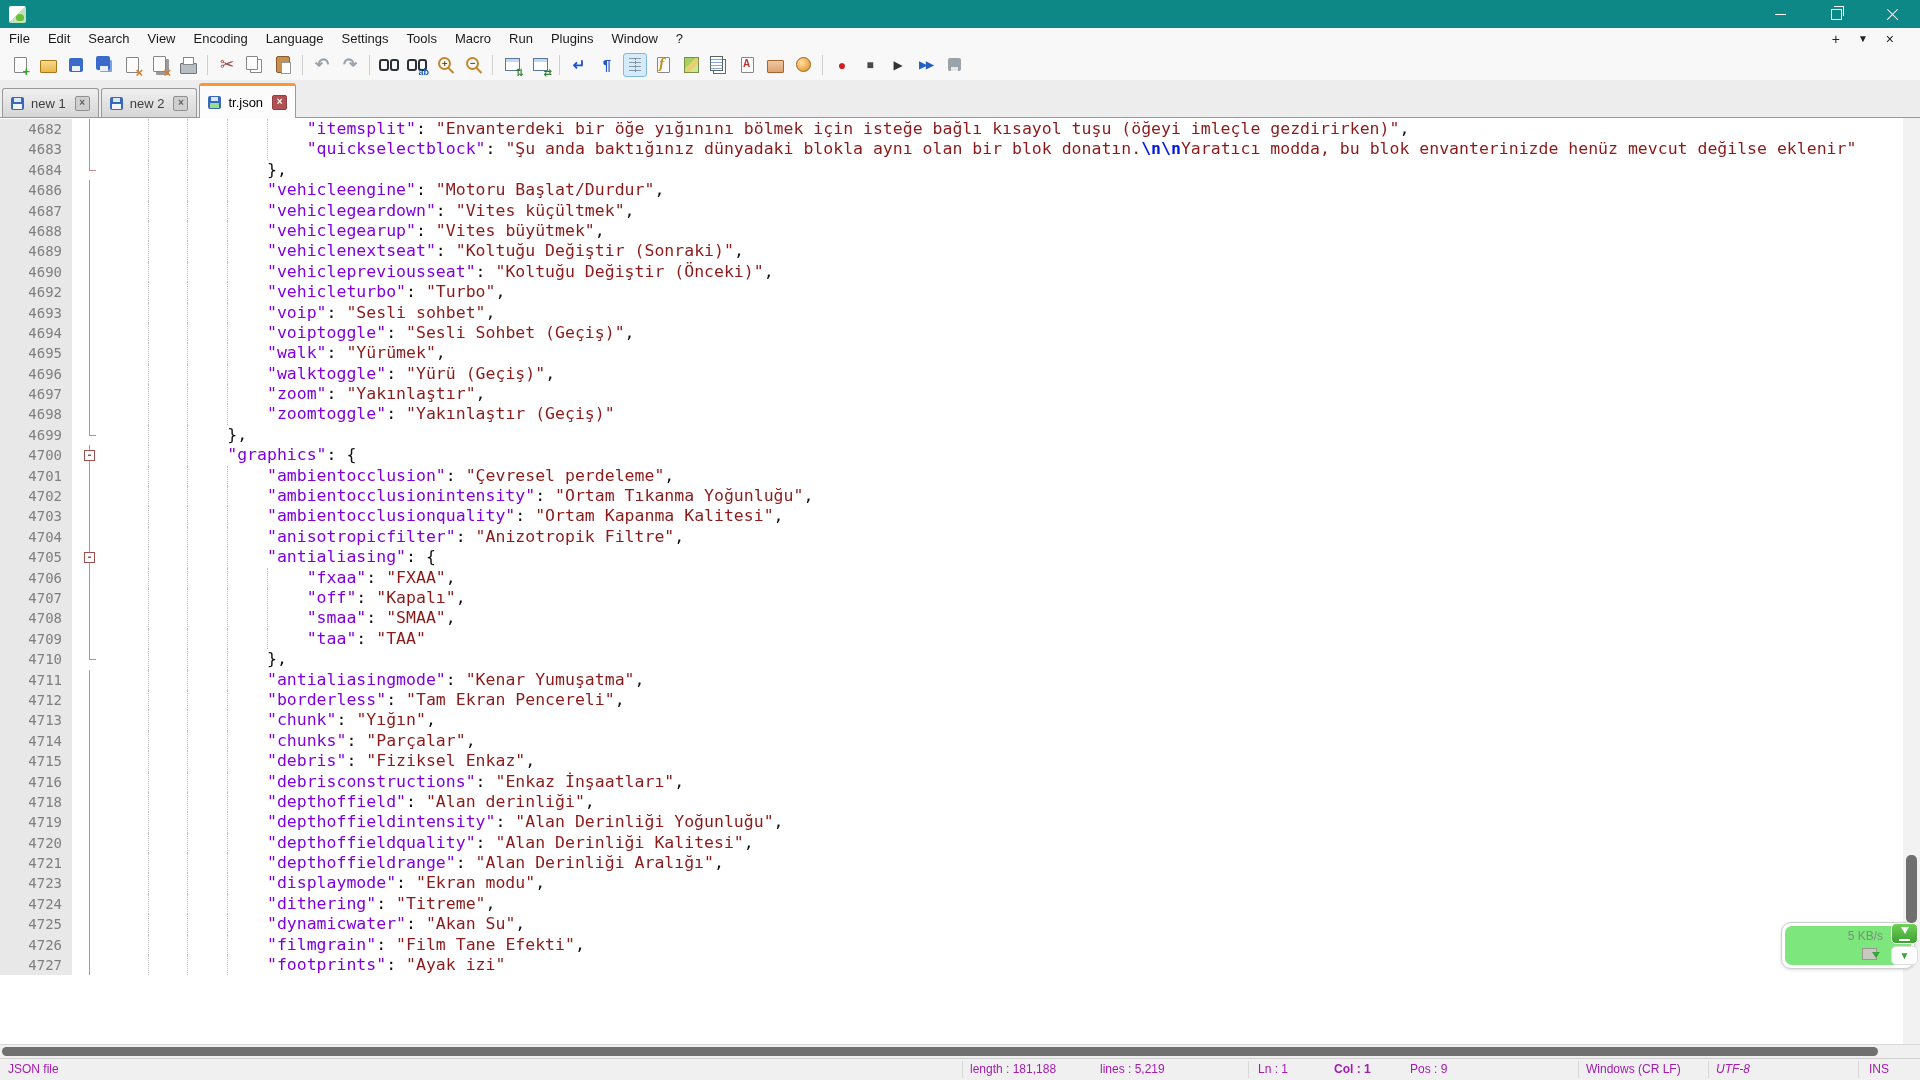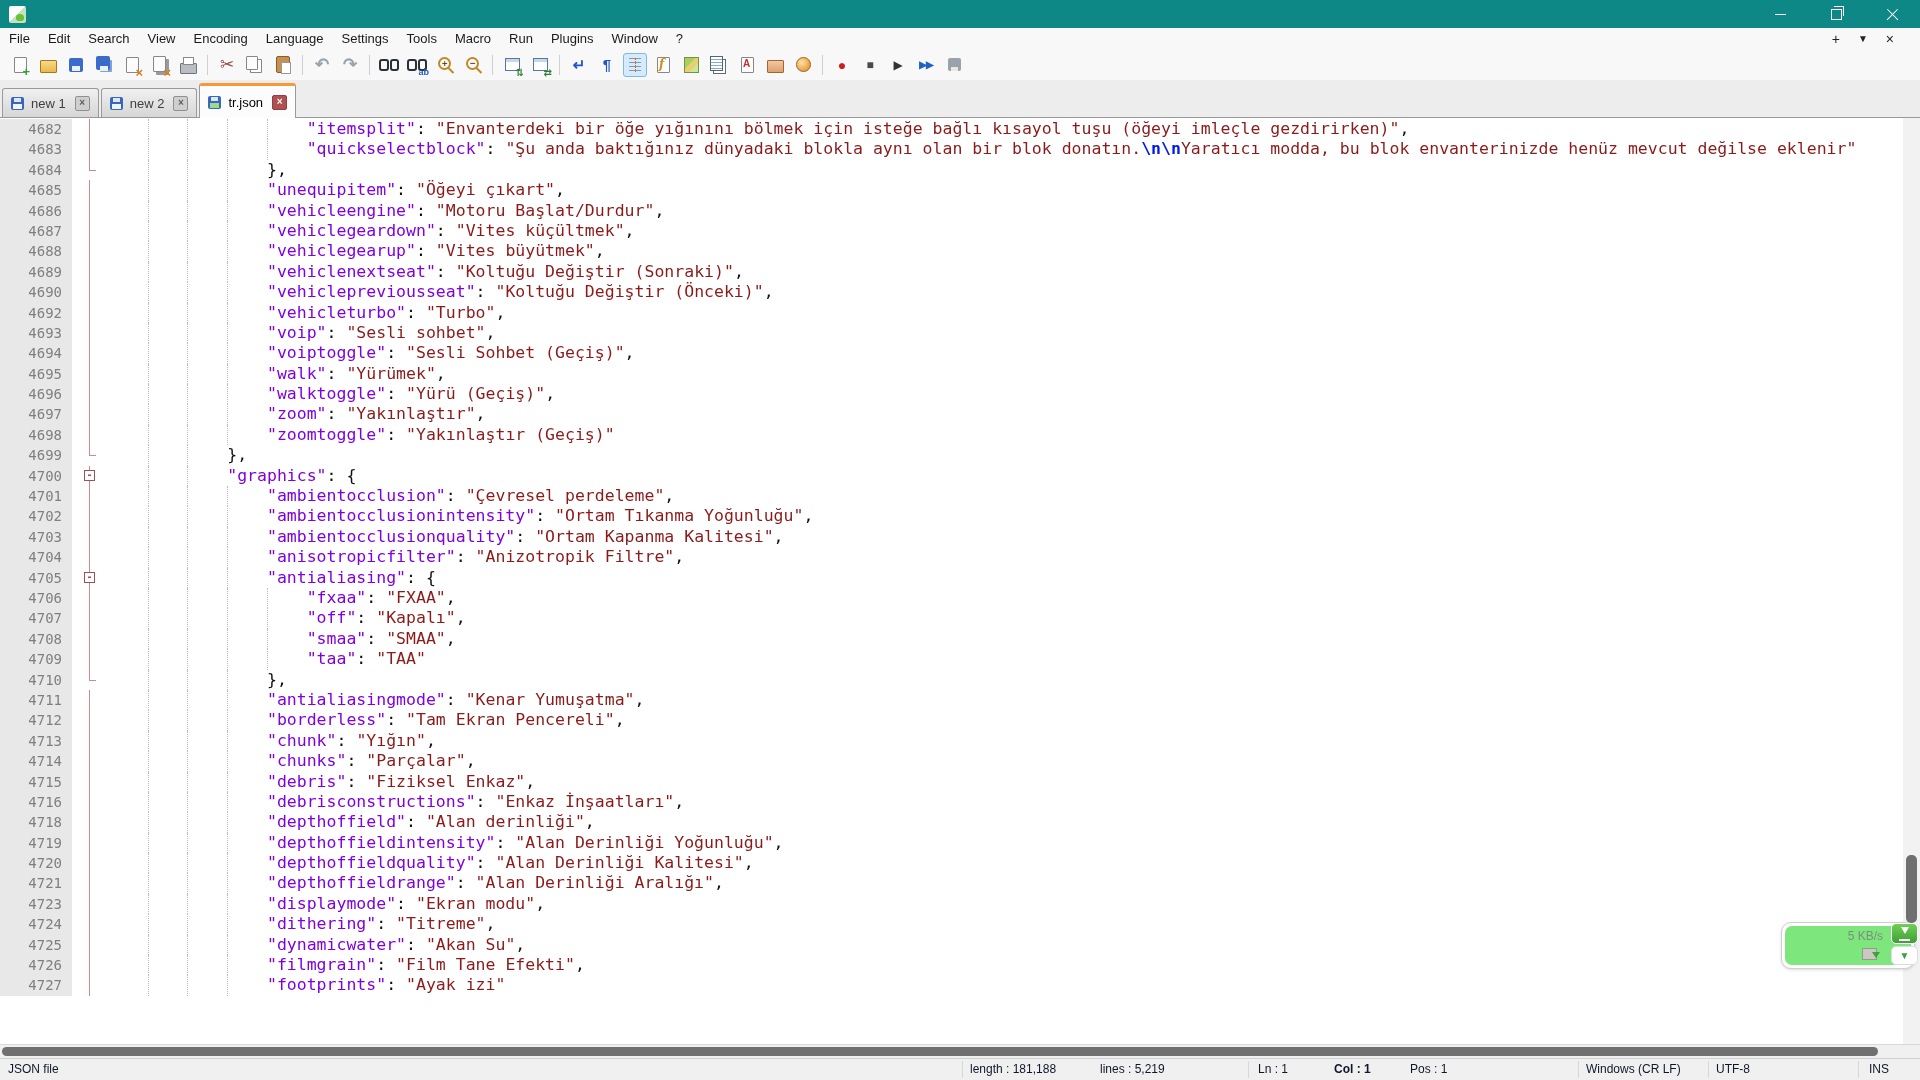--- a/index.html
+++ b/index.html
@@ -105,27 +105,27 @@
   .tk-o{color:#101010;}
   .tk-e{color:#0018E8;font-weight:bold;}
 
   
   #vscroll{position:absolute;top:118px;right:0;width:17px;height:926px;background:#F2F2F2;}
   #vthumb{position:absolute;left:3px;width:11px;top:737px;height:68px;background:#6F6F6F;border-radius:5px;}
   #hscroll{position:absolute;top:1044px;left:0;width:1920px;height:14px;background:#F0F0F0;border-top:1px solid #D8D8D8;box-sizing:border-box;}
   #hthumb{position:absolute;left:2px;top:2px;height:9px;width:1876px;background:#707070;border-radius:5px;}
 
   
-  #statusbar{position:absolute;top:1058px;left:0;right:0;height:22px;background:#F0F0F0;border-top:1px solid #D0D0D0;box-sizing:border-box;font-size:12px;color:#0f172a;}
+  #statusbar{position:absolute;top:1058px;left:0;right:0;height:22px;background:#F0F0F0;border-top:1px solid #D0D0D0;box-sizing:border-box;font-size:12px;color:#a21caf;}
   #statusbar span{position:absolute;line-height:21px;white-space:nowrap;}
   .ssep{position:absolute;top:2px;height:17px;width:1px;background:#D8D8D8;}
   .s1{left:962px;} .s2{left:1248px;} .s3{left:1578px;} .s4{left:1708px;} .s5{left:1858px;}
   #sb-doctype{left:8px;} #sb-length{left:970px;} #sb-lines{left:1100px;}
   #sb-ln{left:1258px;} #sb-col{left:1334px;font-weight:bold;} #sb-pos{left:1410px;}
-  #sb-eol{left:1586px;} #sb-enc{left:1716px;} #sb-ins{left:1869px;}
+  #sb-eol{left:1586px;} #sb-enc{left:1716px;font-style:italic;} #sb-ins{left:1869px;}
 
   
   #widget{position:absolute;left:1781px;top:922px;width:134px;height:47px;background:#fff;border:1px solid #CFCFCF;border-radius:10px;box-sizing:border-box;padding:3px;z-index:6;box-shadow:0 1px 3px rgba(0,0,0,.15);}
   #widget .green{width:100%;height:100%;background:#7DE77D;border-radius:7px;position:relative;}
   .speed{position:absolute;right:28px;top:3px;font-size:12px;color:#7E8E7E;}
   .wicon{position:absolute;right:34px;top:22px;width:13px;height:10px;background:#C9C9C1;border:1px solid #979790;}
   .wicon::after{content:"";position:absolute;right:-4px;bottom:-3px;width:0;height:0;border:4px solid transparent;border-top:6px solid #3FA03F;}
   .wbtns{position:absolute;right:-4px;top:0px;width:27px;}
   .wbtn1{height:21px;background:linear-gradient(#6FD055,#3F9F35);border:1px solid #fff;border-radius:5px;box-sizing:border-box;}
   .dl-arrow{width:0;height:0;border:4px solid transparent;border-top:7px solid #fff;margin:3px auto 0;}
@@ -351,28 +351,20 @@
         <div class="line">
           <span class="ln">4684</span>
           <span class="bm"></span>
           <span class="fm">
             <i class="vt"></i>
             <i class="hz"></i>
           </span>
           <span class="code"><i class="ig" style="left: calc(4ch + 10px);"></i><i class="ig" style="left: calc(8ch + 10px);"></i><i class="ig" style="left: calc(12ch + 10px);"></i>                <span class="tk-o">},</span></span>
         </div>
         <div class="line">
-          <span class="ln">4685</span>
-          <span class="bm"></span>
-          <span class="fm">
-            <i class="vl"></i>
-          </span>
-          <span class="code"><i class="ig" style="left: calc(4ch + 10px);"></i><i class="ig" style="left: calc(8ch + 10px);"></i><i class="ig" style="left: calc(12ch + 10px);"></i>                <span class="tk-k">"unequipitem"</span><span class="tk-o">: </span><span class="tk-s">"Öğeyi çıkart"</span><span class="tk-o">,</span></span>
-        </div>
-        <div class="line">
           <span class="ln">4686</span>
           <span class="bm"></span>
           <span class="fm">
             <i class="vl"></i>
           </span>
           <span class="code"><i class="ig" style="left: calc(4ch + 10px);"></i><i class="ig" style="left: calc(8ch + 10px);"></i><i class="ig" style="left: calc(12ch + 10px);"></i>                <span class="tk-k">"vehicleengine"</span><span class="tk-o">: </span><span class="tk-s">"Motoru Başlat/Durdur"</span><span class="tk-o">,</span></span>
         </div>
         <div class="line">
           <span class="ln">4687</span>
           <span class="bm"></span>
@@ -704,21 +696,21 @@
       <div class="wbtn2">▼</div>
     </div>
   </div>
 
   <div id="statusbar">
     <span id="sb-doctype">JSON file</span>
     <span id="sb-length">length : 181,188</span>
     <span id="sb-lines">lines : 5,219</span>
     <span id="sb-ln">Ln : 1</span>
     <span id="sb-col">Col : 1</span>
-    <span id="sb-pos">Pos : 1</span>
+    <span id="sb-pos">Pos : 9</span>
     <span id="sb-eol">Windows (CR LF)</span>
     <span id="sb-enc">UTF-8</span>
     <span id="sb-ins">INS</span>
     <i class="ssep s1"></i>
       <i class="ssep s2"></i>
       <i class="ssep s3"></i>
       <i class="ssep s4"></i>
       <i class="ssep s5"></i>
   </div>
 

